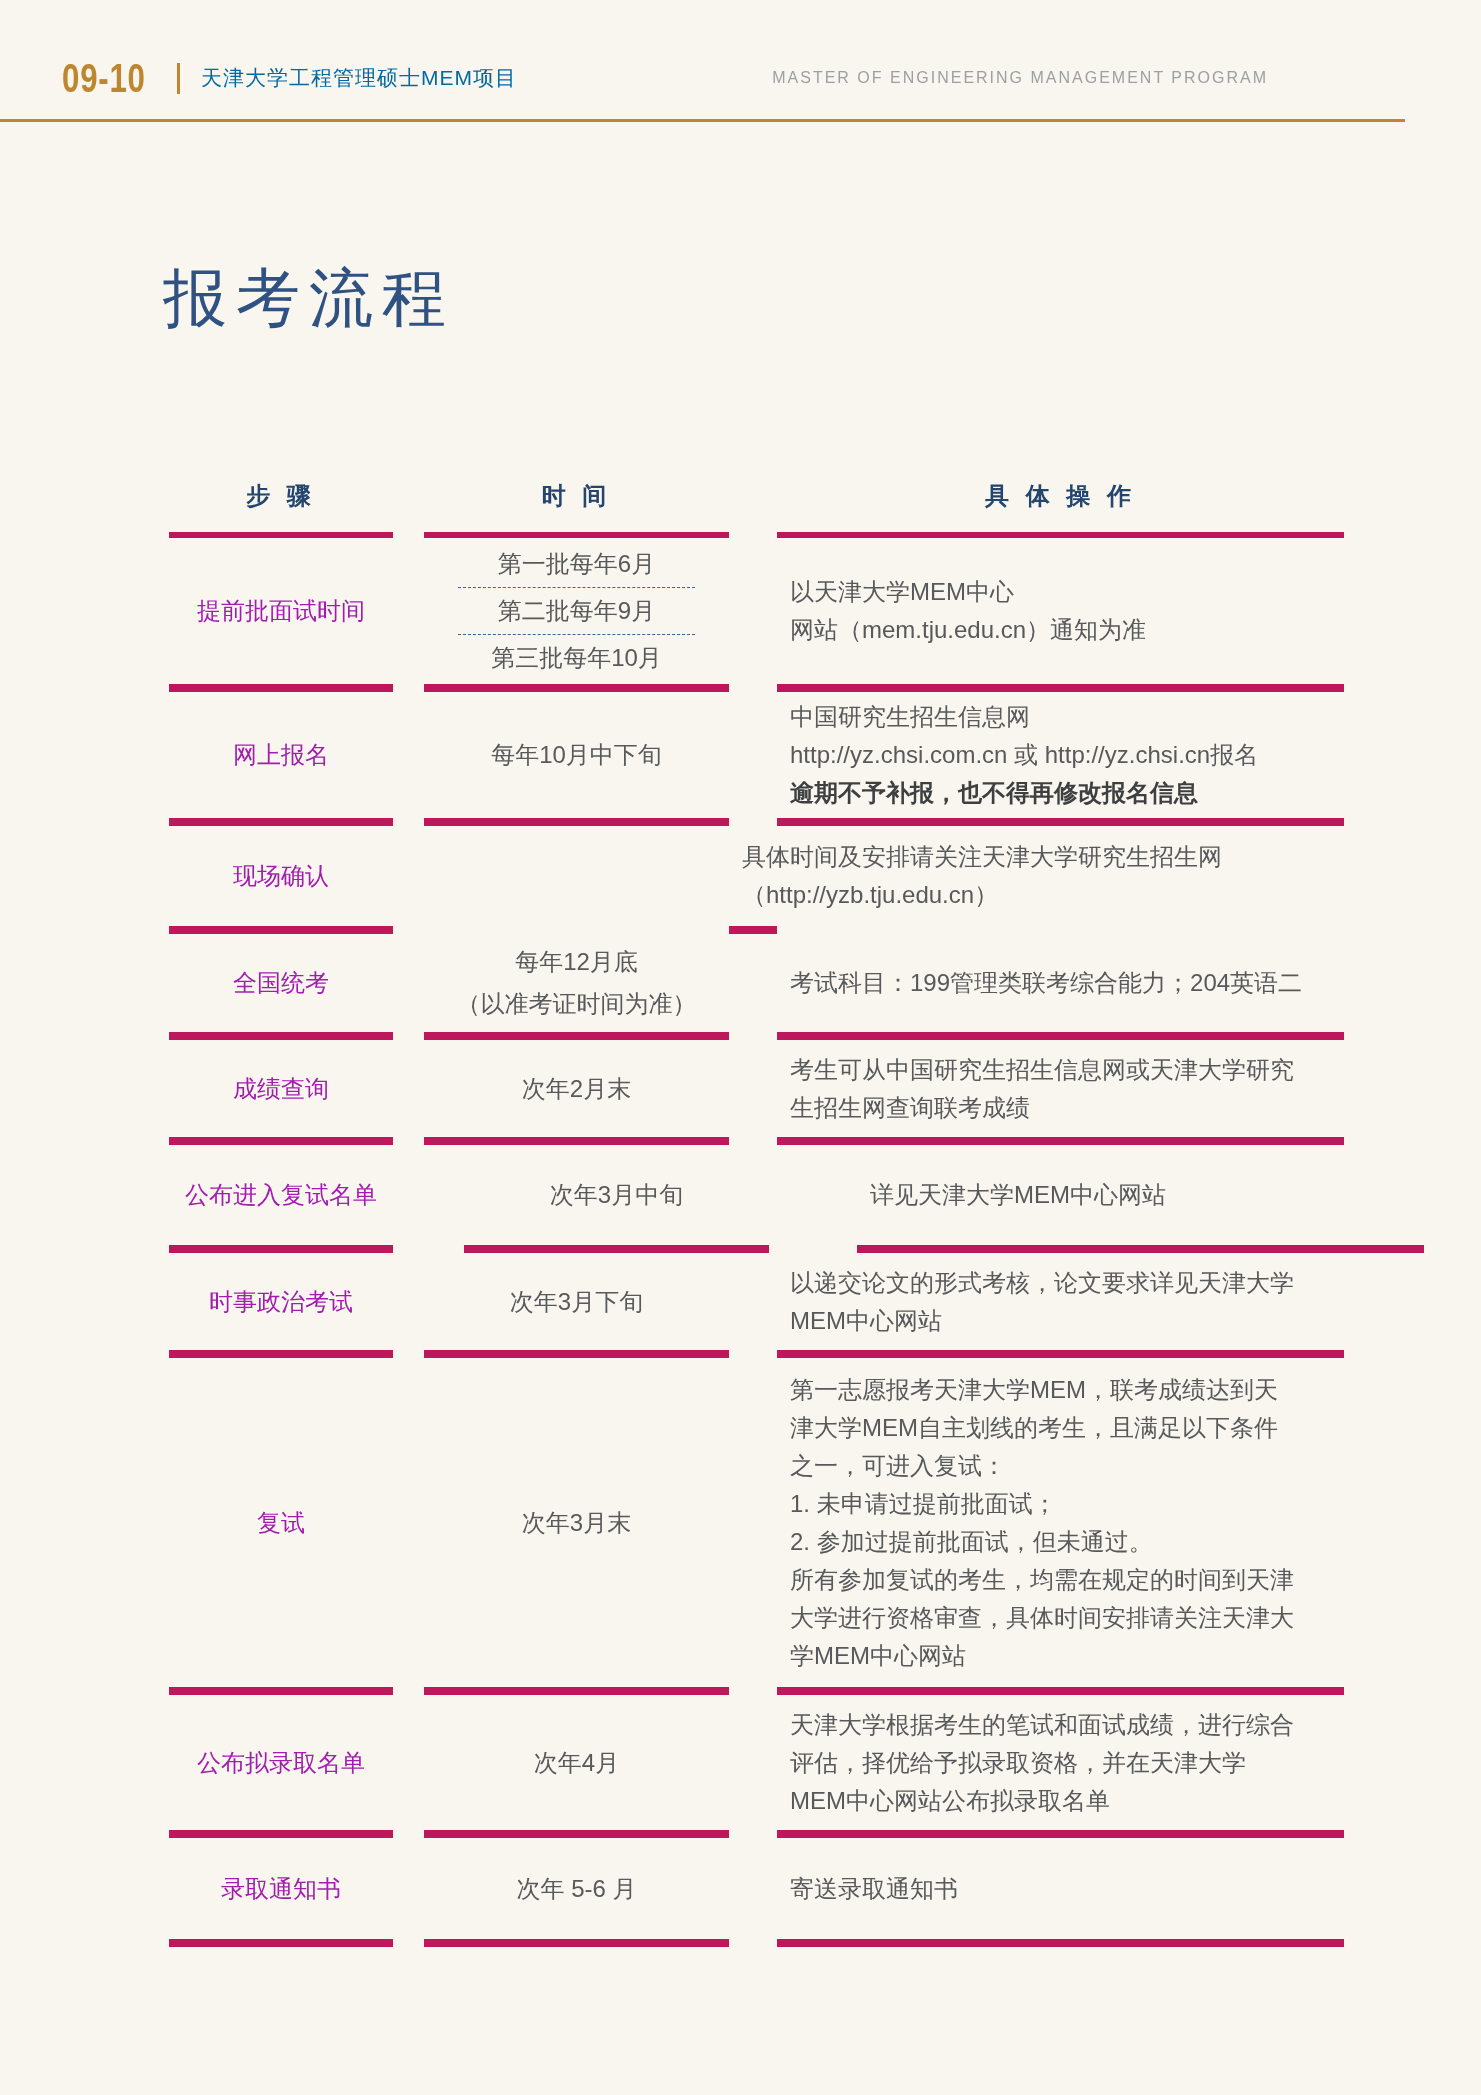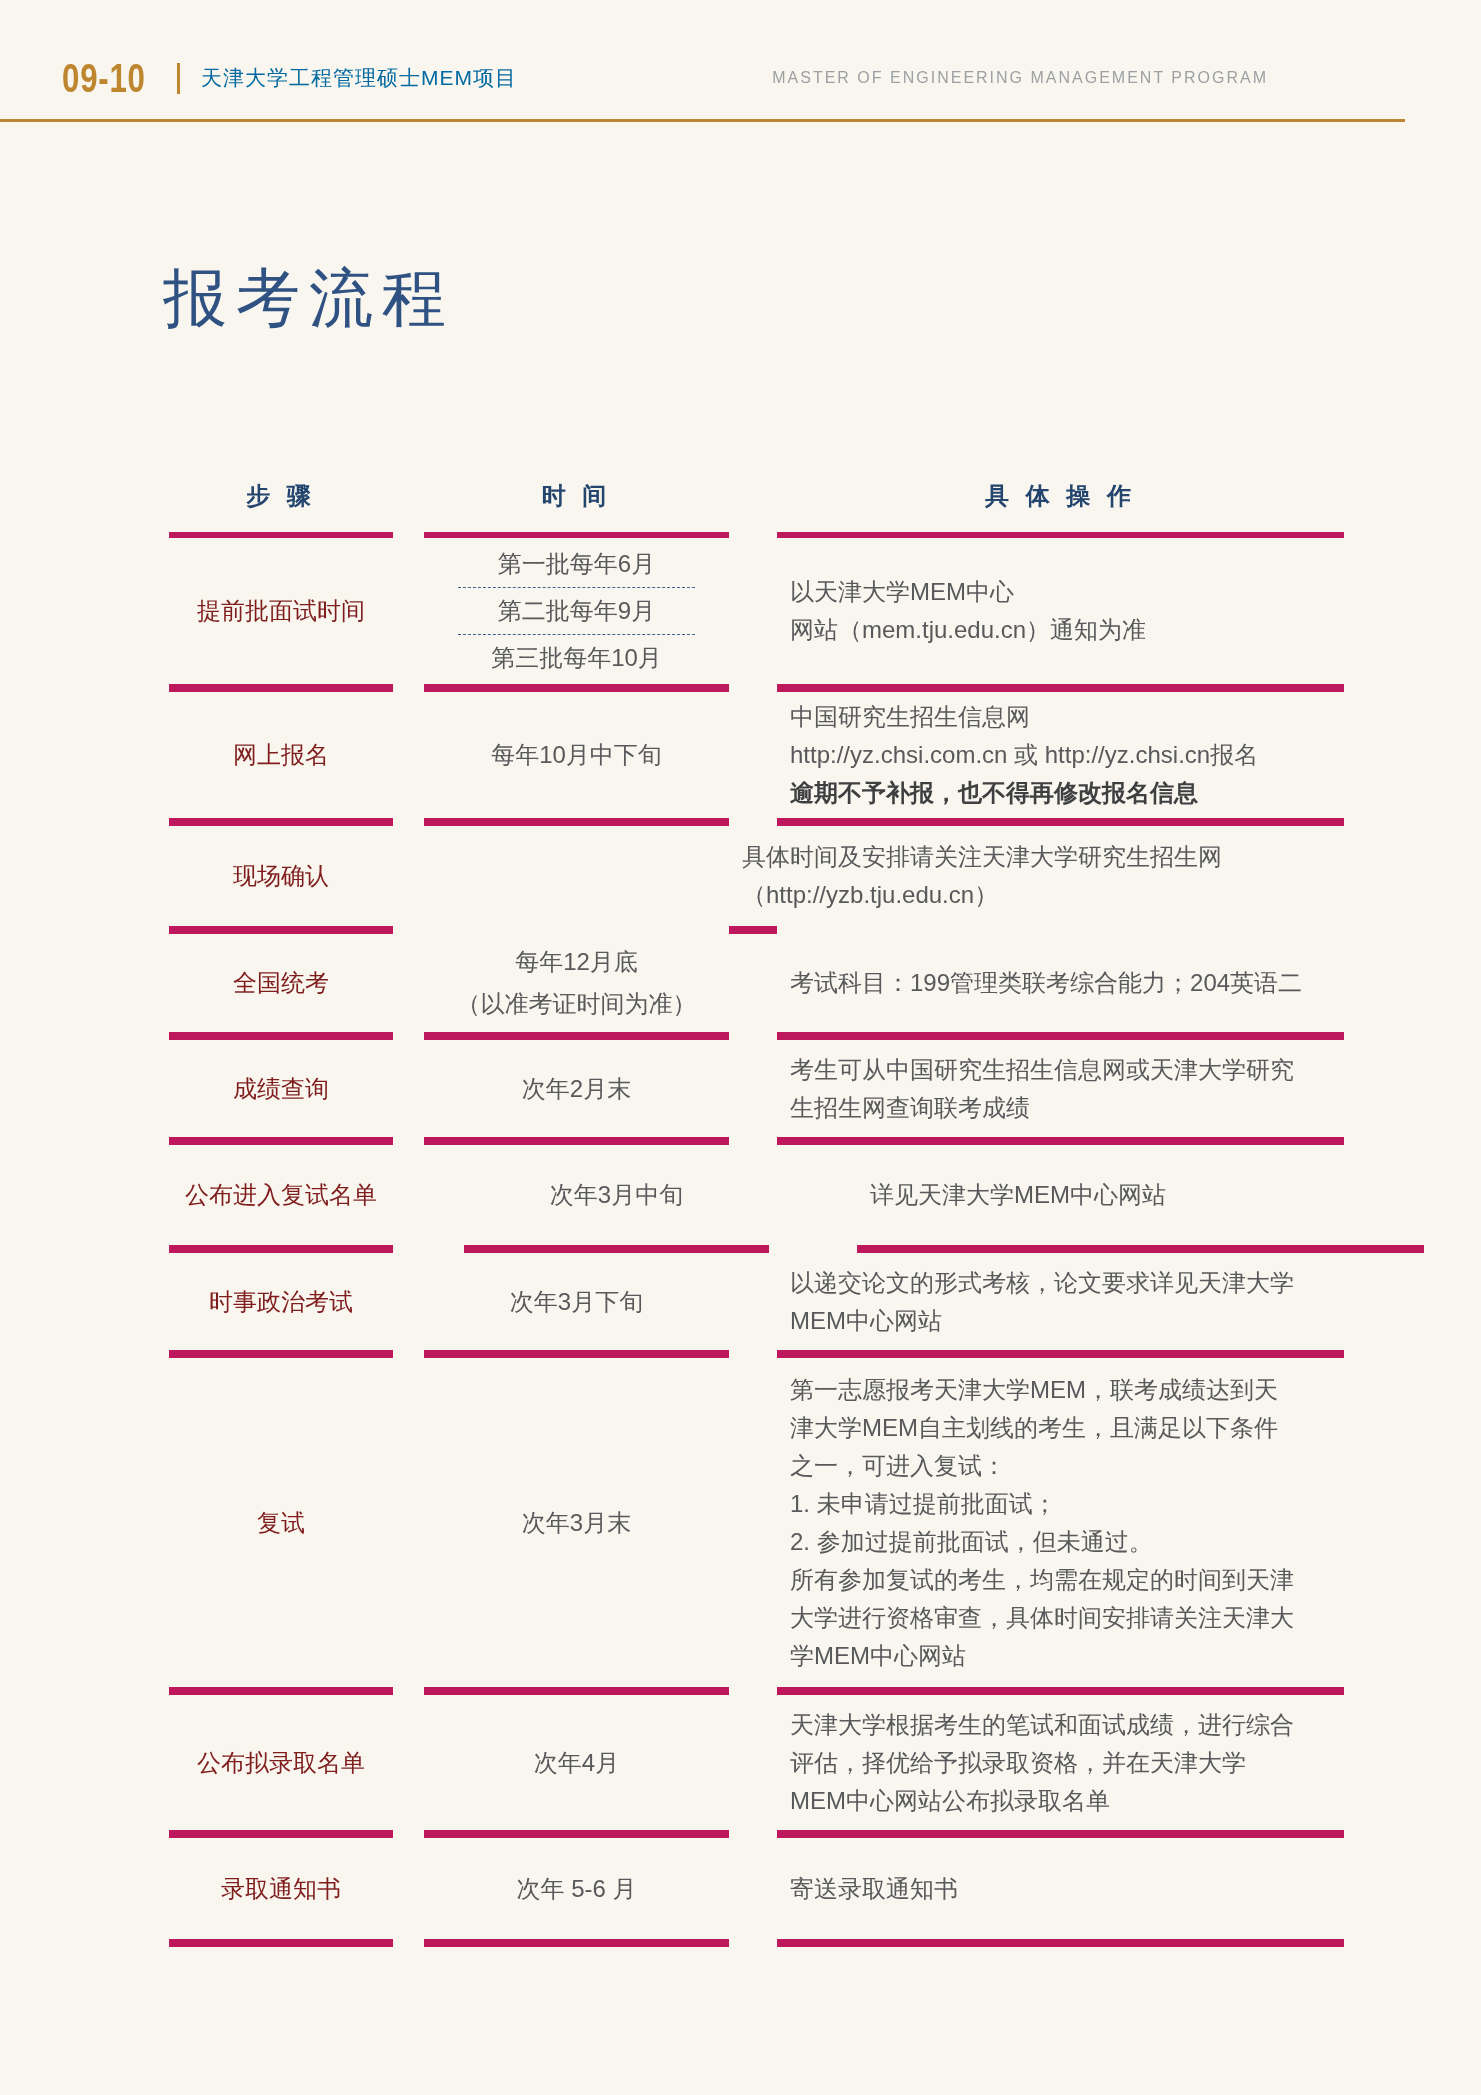--- a/index.html
+++ b/index.html
@@ -50,21 +50,21 @@
     white-space: nowrap;
   }
   .td {
     box-sizing: border-box;
     border-bottom: 8px solid #be185d;
     display: flex; flex-direction: column; justify-content: center;
   }
   .gap { border-bottom: none; }
   .step-cell, .time-cell { align-items: center; text-align: center; }
   .op-cell { align-items: flex-start; padding-left: 13px; }
-  .step-label { font-size: 24px; color: #7f1d1d; white-space: nowrap; }
+  .step-label { font-size: 24px; color: #a21caf; white-space: nowrap; }
   .time-line { font-size: 24px; color: #58595B; line-height: 42px; white-space: nowrap; }
   .time-sep { width: 78%; border-top: 1px dashed #3E6293; margin: 2px auto; }
   .op-line { font-size: 24px; color: #58595B; line-height: 38px; white-space: nowrap; }
   .op-line.bold { font-weight: bold; color: #3E3F41; text-align: right; }
 </style>
 </head>
 <body>
 
 <div class="page">
 

